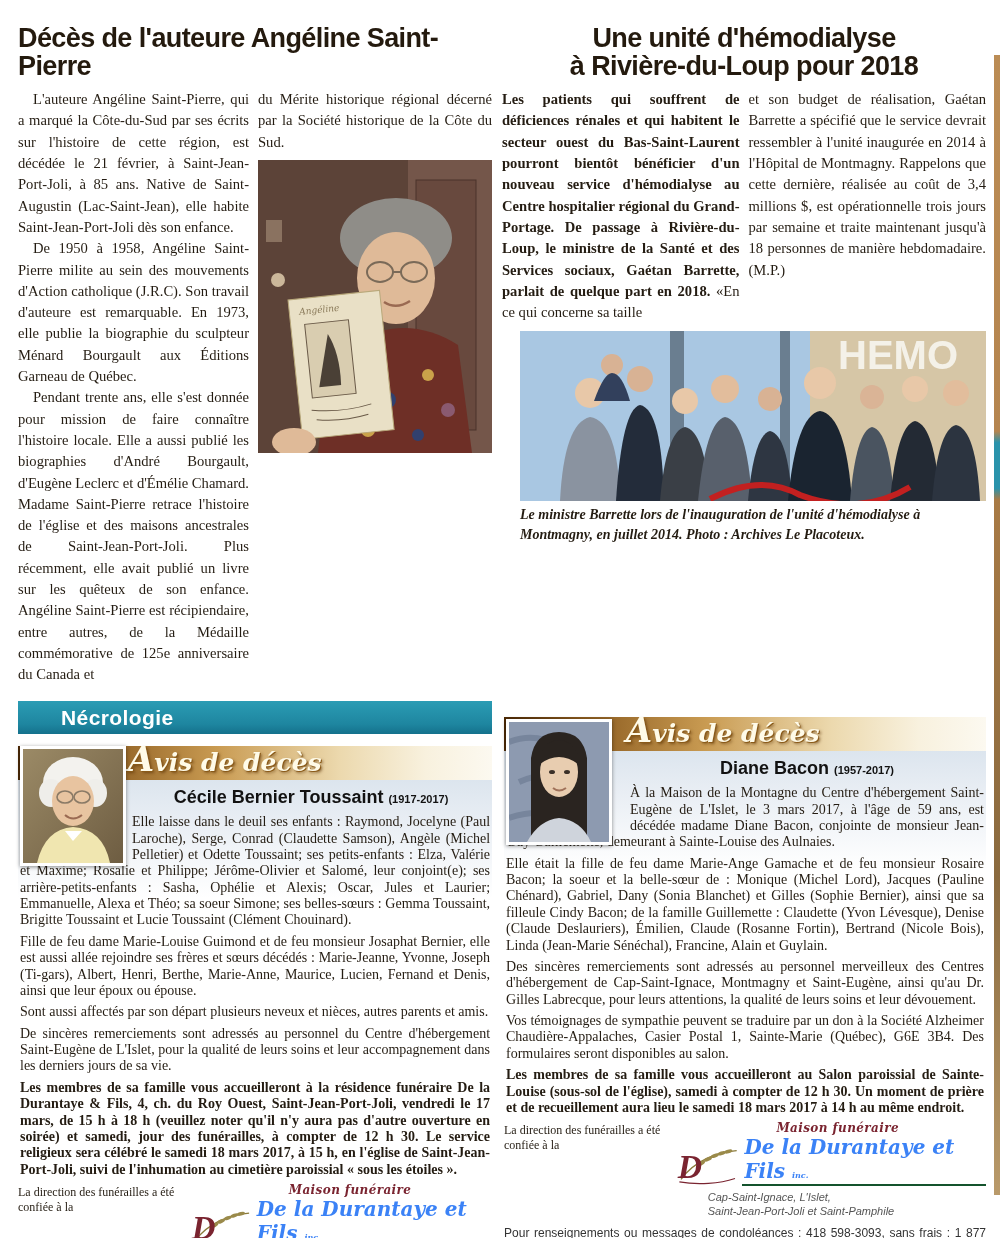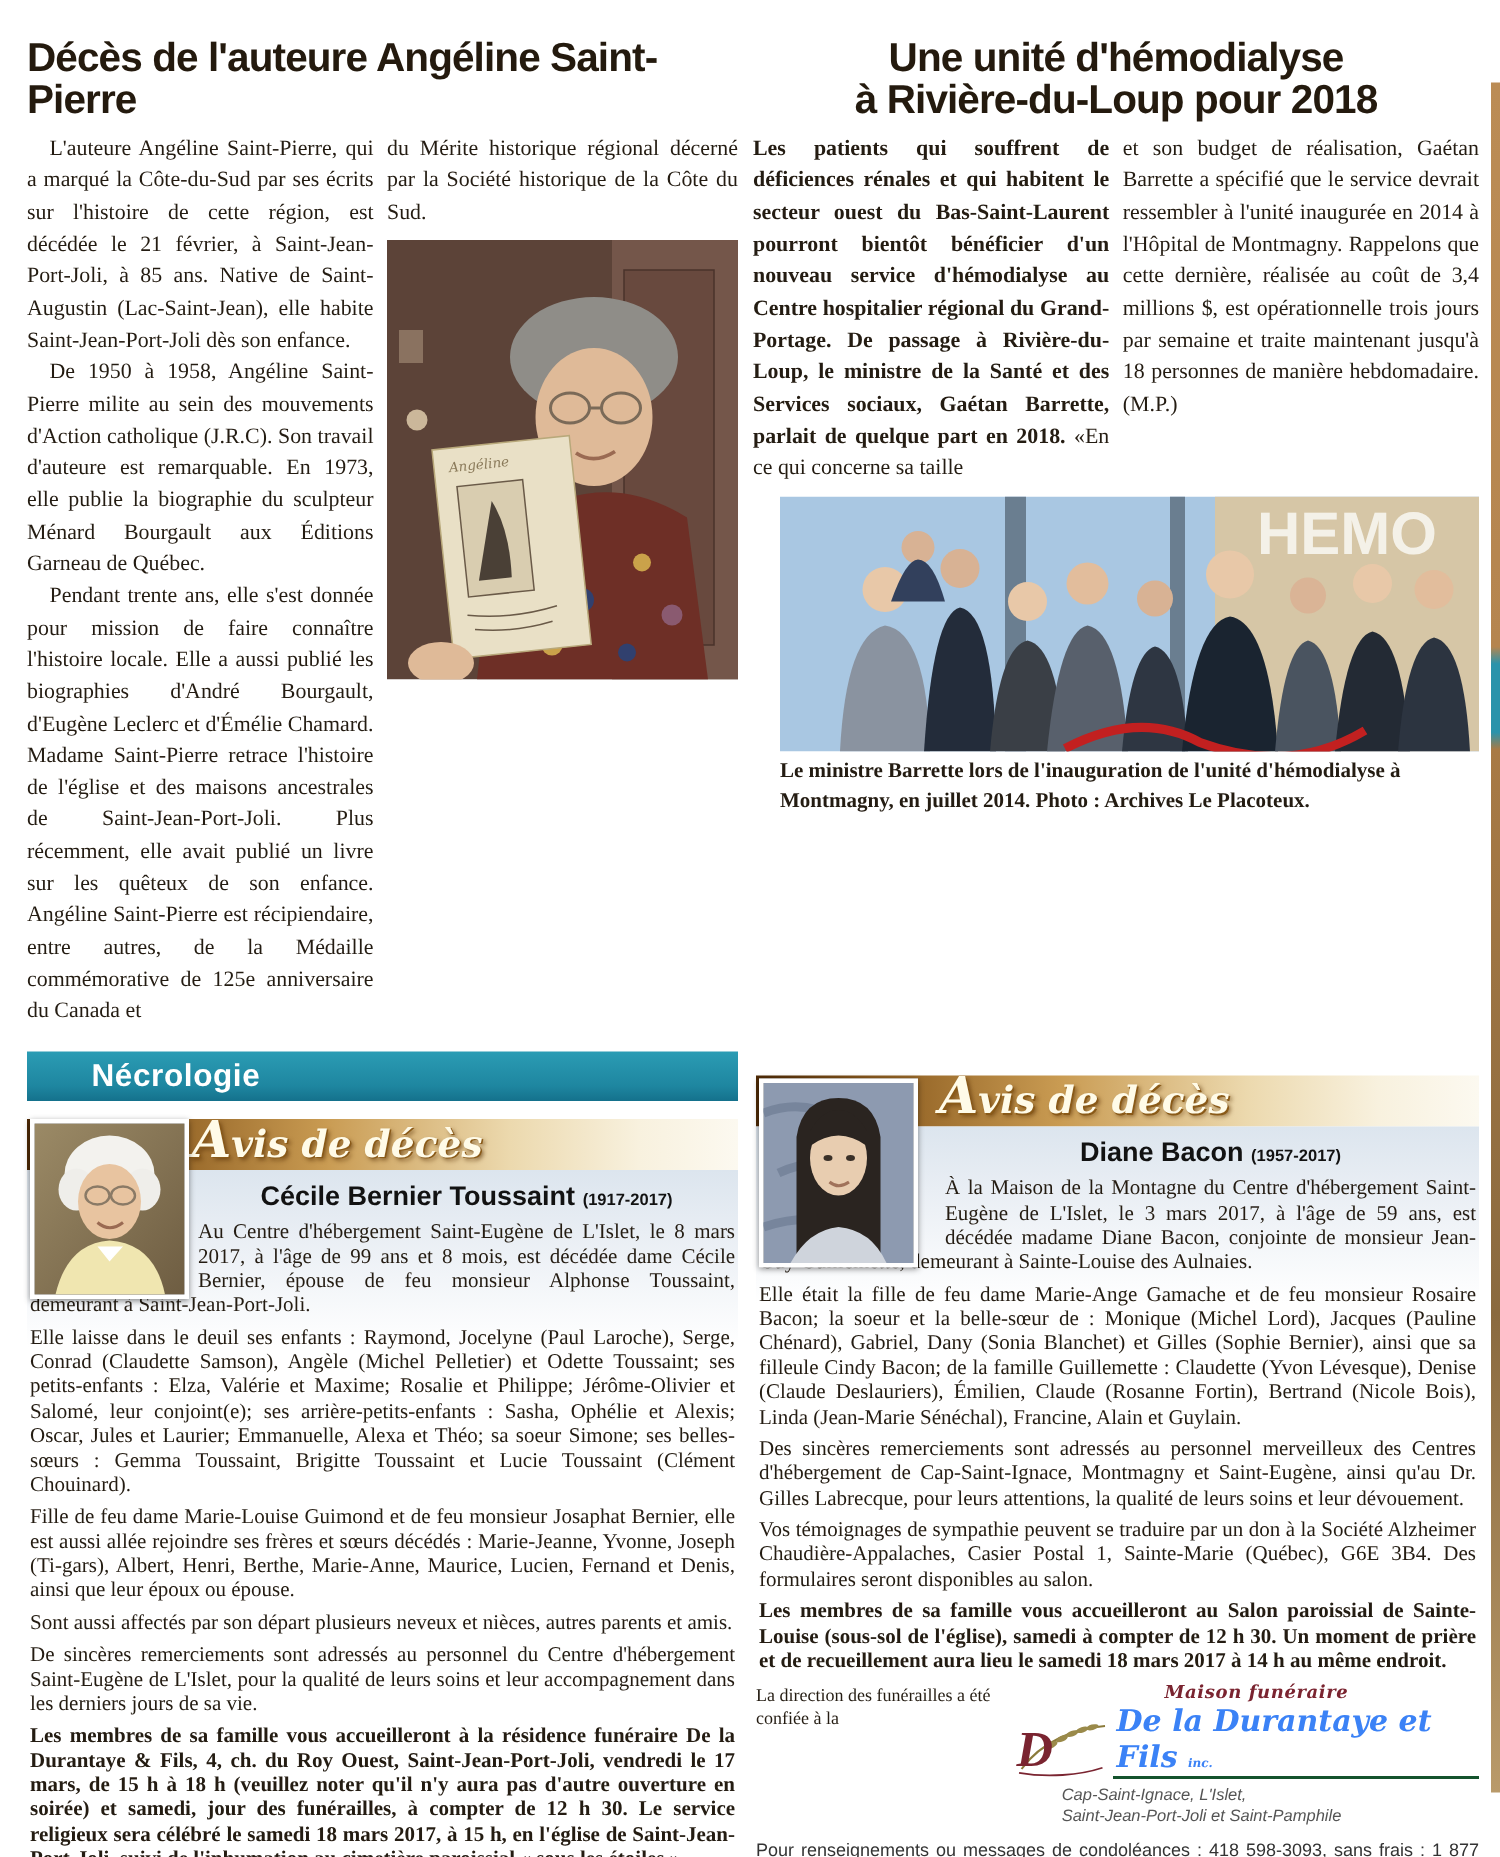--- a/index.html
+++ b/index.html
@@ -13,21 +13,21 @@
   .art-right{width:486px;}
   .headline{font-family:"Liberation Sans",sans-serif;font-weight:700;color:#241a0e;
             letter-spacing:-0.6px;margin:0 0 9px;font-size:27px;line-height:1.04;}
   .headline.center{text-align:center;}
   .cols{display:flex;gap:9px;}
   .col{flex:1;text-align:justify;font-size:14.6px;line-height:1.46;}
   .col p{margin:0;text-indent:15px;}
   .col p.noindent{text-indent:0;}
   .col p.b,.b{font-weight:700;}
   .photo-frame{display:block;}
-  .caption{font-weight:700;font-size:14px;line-height:1.38;
+  .caption{font-style:italic;font-weight:700;font-size:14px;line-height:1.38;
            margin:4px 0 0 18px;width:466px;}
 
   
   .edge-strip{position:absolute;right:0;top:55px;width:6px;height:1140px;
     background:linear-gradient(180deg,#bb8c55 0%,#b5854f 33%,#2a93ab 34%,#2a93ab 38%,
                #a87a45 39%,#8a6a3f 72%,#b99a6a 100%);}
 
   
   .bottom-row{display:flex;gap:12px;margin-top:16px;}
   .bcol-left{width:478px;}
@@ -200,21 +200,20 @@
             <path d="M42 66 q8 7 17 0" stroke="#9a6a52" stroke-width="2" fill="none"></path>
             <path d="M14 114 q8 -34 36 -36 q30 2 37 36 Z" fill="#f0e6b0"></path>
             <path d="M42 82 l8 10 l9 -10 Z" fill="#fff"></path>
           </svg>
           <div class="card-body">
             <div class="spacer" style="width:112px;height:70px;"></div>
             <div class="obit-name">
               <span>Cécile Bernier Toussaint</span>
               <span class="years">(1917-2017)</span>
             </div>
-            <p>Au Centre d'hébergement Saint-Eugène de L'Islet, le 8 mars 2017, à l'âge de 99 ans et 8 mois, est décédée dame Cécile Bernier, épouse de feu monsieur Alphonse Toussaint, demeurant à Saint-Jean-Port-Joli.</p>
             <p>Elle laisse dans le deuil ses enfants : Raymond, Jocelyne (Paul Laroche), Serge, Conrad (Claudette Samson), Angèle (Michel Pelletier) et Odette Toussaint; ses petits-enfants : Elza, Valérie et Maxime; Rosalie et Philippe; Jérôme-Olivier et Salomé, leur conjoint(e); ses arrière-petits-enfants : Sasha, Ophélie et Alexis; Oscar, Jules et Laurier; Emmanuelle, Alexa et Théo; sa soeur Simone; ses belles-sœurs : Gemma Toussaint, Brigitte Toussaint et Lucie Toussaint (Clément Chouinard).</p>
             <p>Fille de feu dame Marie-Louise Guimond et de feu monsieur Josaphat Bernier, elle est aussi allée rejoindre ses frères et sœurs décédés : Marie-Jeanne, Yvonne, Joseph (Ti-gars), Albert, Henri, Berthe, Marie-Anne, Maurice, Lucien, Fernand et Denis, ainsi que leur époux ou épouse.</p>
             <p>Sont aussi affectés par son départ plusieurs neveux et nièces, autres parents et amis.</p>
             <p>De sincères remerciements sont adressés au personnel du Centre d'hébergement Saint-Eugène de L'Islet, pour la qualité de leurs soins et leur accompagnement dans les derniers jours de sa vie.</p>
             <p class="bold">Les membres de sa famille vous accueilleront à la résidence funéraire De la Durantaye &amp; Fils, 4, ch. du Roy Ouest, Saint-Jean-Port-Joli, vendredi le 17 mars, de 15 h à 18 h (veuillez noter qu'il n'y aura pas d'autre ouverture en soirée) et samedi,  jour des funérailles, à compter de 12 h 30. Le service religieux sera célébré le samedi 18 mars 2017, à 15 h, en l'église de Saint-Jean-Port-Joli, suivi de l'inhumation au cimetière paroissial « sous les étoiles ».</p>
           </div>
           <div class="funeral-row">
             <p class="direction">La direction des funérailles a été confiée à la</p>
             <div class="fh">
               <div class="fh-top">

